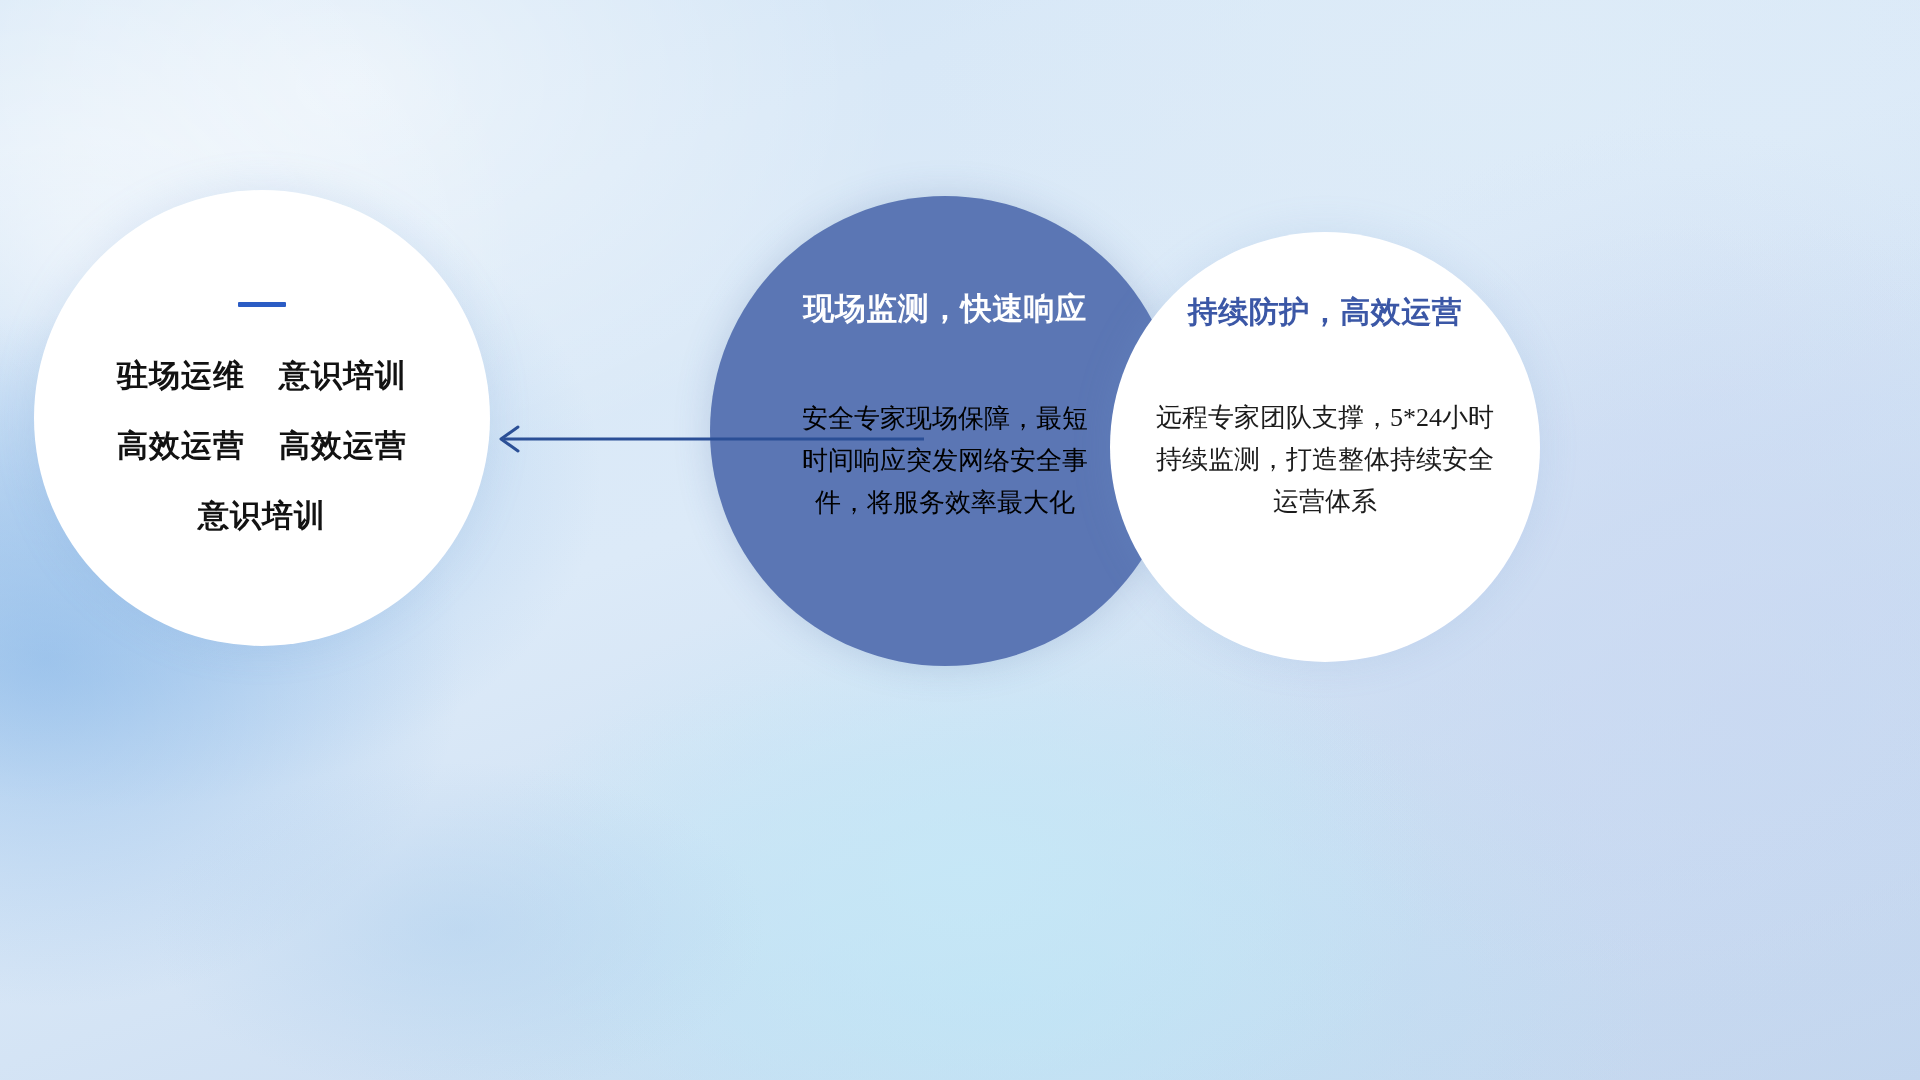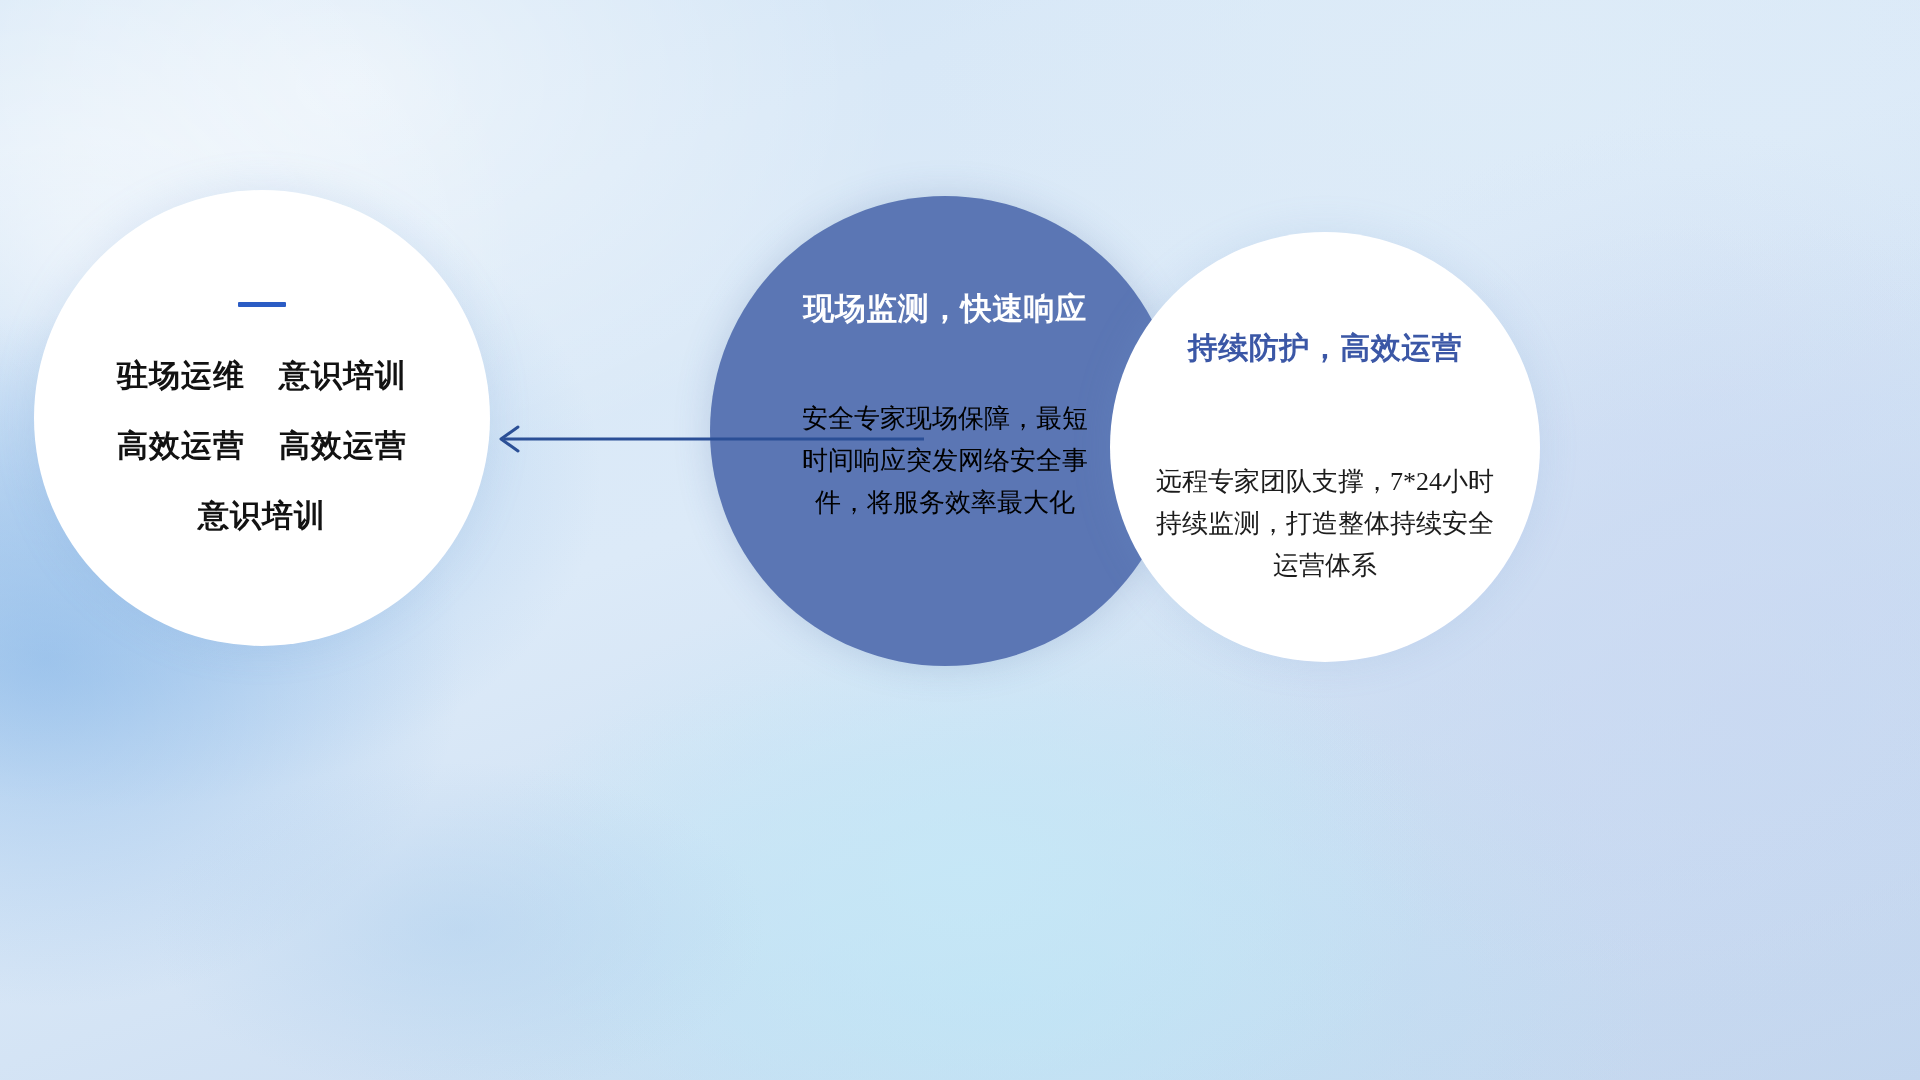--- a/index.html
+++ b/index.html
@@ -123,27 +123,26 @@
   .mid-body {
     font-size: 26px;
     line-height: 1.62;
     color: #000000;
     text-align: center;
     max-width: 300px;
   }
 
   
   .right-inner {
-    margin-top: 96px;
+    margin-top: 60px;
     width: 100%;
     padding: 0 40px;
     display: flex;
     flex-direction: column;
     align-items: center;
-    gap: 28px;
   }
   .right-title {
     font-size: 30px;
     font-weight: bold;
     color: #3b57a6;
     letter-spacing: 0.5px;
     white-space: nowrap;
     margin-bottom: 64px;
     text-align: center;
   }
@@ -203,17 +202,17 @@
   <div class="circle circle-mid">
     <div class="mid-inner">
       <div class="mid-title">现场监测，快速响应</div>
       <div class="mid-body">安全专家现场保障，最短时间响应突发网络安全事件，将服务效率最大化</div>
     </div>
   </div>
 
   <div class="circle circle-right">
     <div class="right-inner">
       <div class="right-title">持续防护，高效运营</div>
-      <div class="right-body">远程专家团队支撑，7*24小时持续监测，打造整体持续安全运营体系</div>
+      <div class="right-body">远程专家团队支撑，5*24小时持续监测，打造整体持续安全运营体系</div>
     </div>
   </div>
 
 </div>
 
 </body></html>

